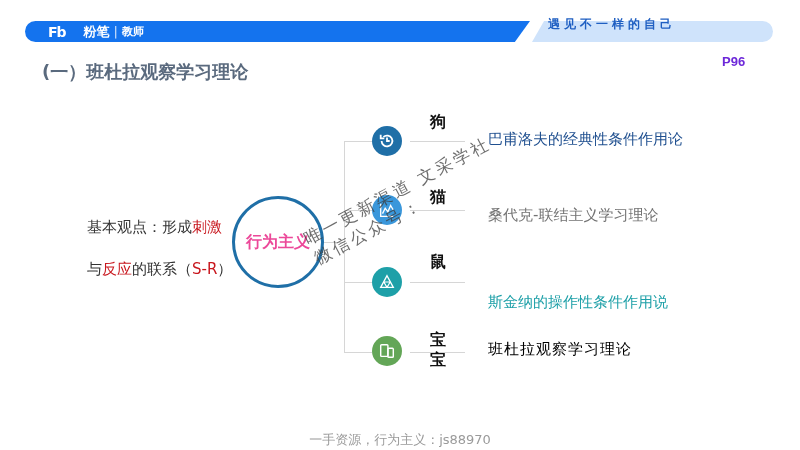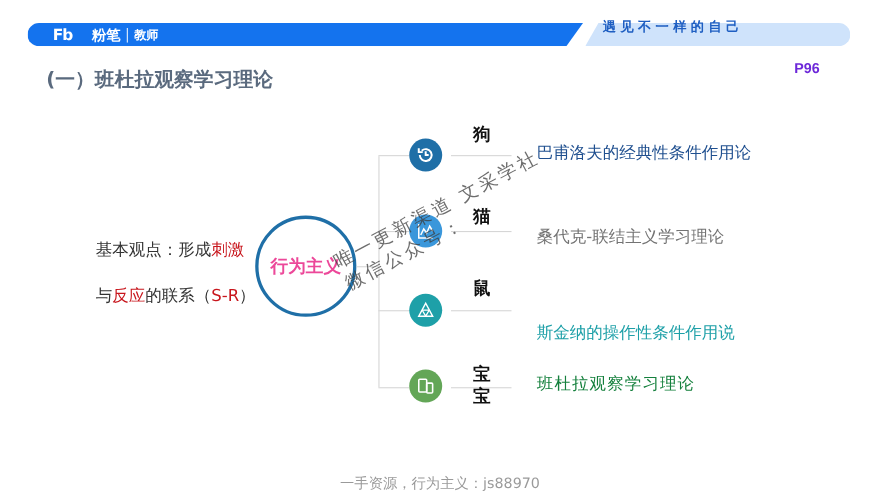--- a/index.html
+++ b/index.html
@@ -103,20 +103,20 @@
 
 <div class="hline" style="left:344px; top:352px; width:28px;"></div>
 <div class="hline" style="left:410px; top:352px; width:55px;"></div>
 <div class="node" style="left:372px; top:336px; background:#63a657;">
   <svg width="18" height="18" viewBox="0 0 20 20">
       <rect x="3" y="3" width="8" height="13" rx="1" fill="none" stroke="#fff" stroke-width="1.6"></rect>
       <rect x="11" y="7" width="6" height="10" rx="1" fill="none" stroke="#fff" stroke-width="1.6"></rect>
     </svg>
 </div>
 <div class="animal" style="left:430px; top:330px; width:18px; word-break:break-all;">宝宝</div>
-<div class="theory" style="left:488px; top:340px; color:#15803d; letter-spacing:1px;">班杜拉观察学习理论</div>
+<div class="theory" style="left:488px; top:340px; color:#000000; letter-spacing:1px;">班杜拉观察学习理论</div>
 
 <div class="watermark">
   <div>唯一更新渠道   文采学社</div>
   <div>微信公众号：</div>
 </div>
 
 <div class="footer">一手资源，行为主义：js88970</div>
 
 </body></html>

